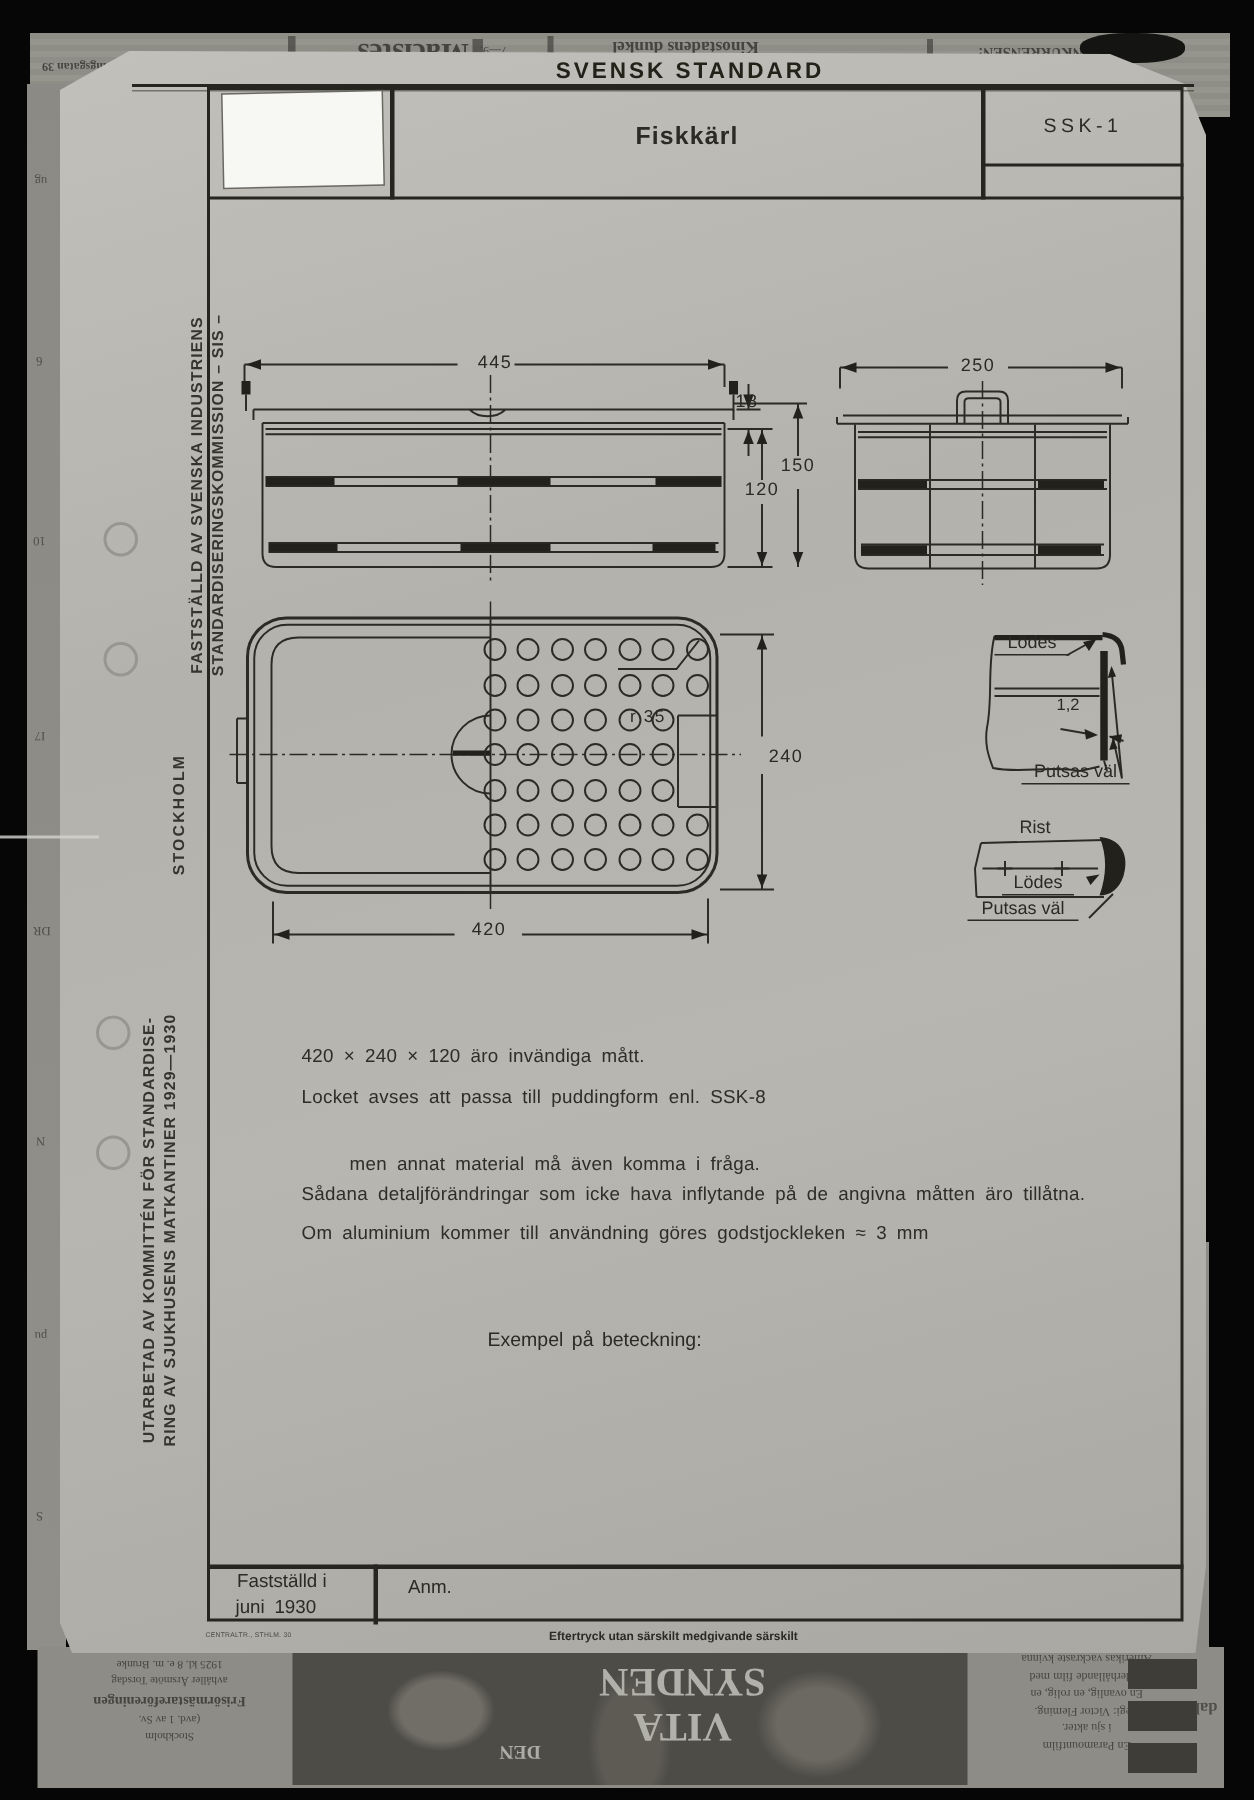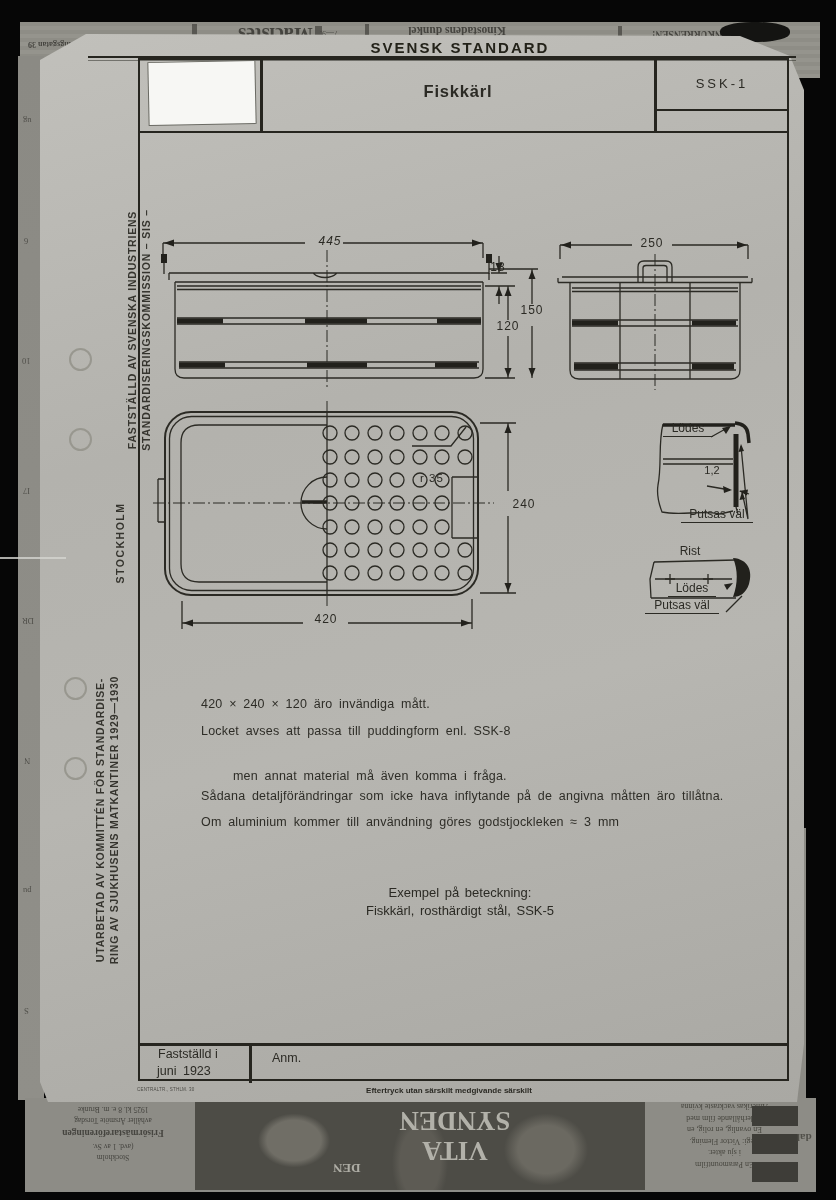--- a/index.html
+++ b/index.html
@@ -283,21 +283,21 @@
     </svg>
 
     <svg style="left:640px;top:543px;" width="135" height="80" viewBox="0 0 135 80">
       <path class="t" d="M14,19 L96,17 M11,55 H96 M14,19 L10,36 L11,55 M15,36 H92"></path>
       <path class="t" d="M25,36 H35 M30,31 V41 M63,36 H73 M68,31 V41"></path>
       <path class="f" d="M93,15 C108,16 113,28 109,41 C106,50 100,54 93,54 C98,40 98,27 93,15 Z"></path>
       <path class="t" d="M86,69 L102,53"></path>
       <polygon class="f" points="93,40 84,41.5 87,47"></polygon>
     </svg>
 
-    <div class="lbl dim" style="left:308px;top:234px;width:44px;font-style:italic;">445</div>
+    <div class="lbl dim" style="left:308px;top:234px;width:44px;">445</div>
     <div class="lbl dim" style="left:630px;top:236px;width:44px;">250</div>
     <div class="lbl dim" style="left:486px;top:260px;width:24px;">18</div>
     <div class="lbl dim" style="left:514px;top:303px;width:36px;">150</div>
     <div class="lbl dim" style="left:490px;top:319px;width:36px;">120</div>
     <div class="lbl dim" style="left:410px;top:428px;width:44px;font-size:11.5px;margin-top:44px;">r 35</div>
     <div class="lbl dim" style="left:504px;top:497px;width:40px;">240</div>
     <div class="lbl dim" style="left:304px;top:612px;width:44px;">420</div>
 
     <div class="lbl det ul" style="left:663px;top:421px;width:50px;">Lödes</div>
     <div class="lbl det" style="left:698px;top:464px;width:28px;font-size:11px;">1,2</div>
@@ -305,25 +305,24 @@
     <div class="lbl det" style="left:668px;top:544px;width:44px;">Rist</div>
     <div class="lbl det ul" style="left:668px;top:581px;width:48px;">Lödes</div>
     <div class="lbl det ul" style="left:645px;top:598px;width:74px;">Putsas väl</div>
 
     <div class="note" style="left:201px;top:697px;text-align:center;">420 × 240 × 120 äro invändiga mått.</div>
     <div class="note" style="left:201px;top:724px;">Locket avses att passa till puddingform enl. SSK-8</div>
     <div class="note" style="left:233px;top:769px;">men annat material må även komma i fråga.</div>
     <div class="note" style="left:201px;top:789px;">Sådana detaljförändringar som icke hava inflytande på de angivna måtten äro tillåtna.</div>
     <div class="note" style="left:201px;top:815px;">Om aluminium kommer till användning göres godstjockleken ≈ 3 mm</div>
 
-    <div class="lbl" style="left:325px;top:885px;width:270px;text-align:center;font-size:13px;word-spacing:2px;">Exempel på beteckning:</div>
-    <div class="lbl" style="left:325px;top:903px;width:270px;text-align:center;font-size:13px;word-spacing:2px;">Fiskkärl, rosthärdigt stål, SSK-5</div>
+    <div class="lbl" style="left:325px;top:885px;width:270px;text-align:left;font-size:13px;word-spacing:2px;">Exempel på beteckning:</div>
 
     <div class="abs ink" style="left:138px;top:1043px;width:651px;height:2.5px;"></div>
     <div class="abs ink" style="left:249px;top:1043px;width:3px;height:40px;"></div>
     <div class="lbl" style="left:158px;top:1047px;font-size:12.5px;">Fastställd i</div>
-    <div class="lbl" style="left:157px;top:1064px;font-size:12.5px;word-spacing:3px;">juni 1923</div>
+    <div class="lbl" style="left:157px;top:1064px;font-size:12.5px;word-spacing:3px;">juni 1930</div>
     <div class="lbl" style="left:272px;top:1051px;font-size:12.5px;">Anm.</div>
     <div class="lbl" style="left:137px;top:1087px;font-size:4.5px;letter-spacing:.2px;color:#4c4b46;">CENTRALTR., STHLM. 30</div>
     <div class="lbl" style="left:363px;top:1086px;width:172px;text-align:center;font-size:8px;font-weight:bold;">Eftertryck utan särskilt medgivande särskilt</div>
 
   </div>
 </div>
 
 </body></html>

